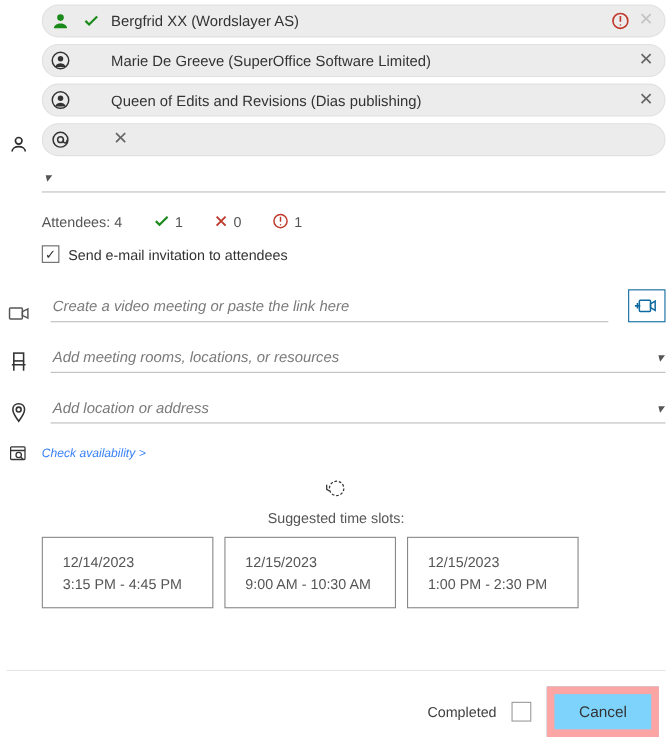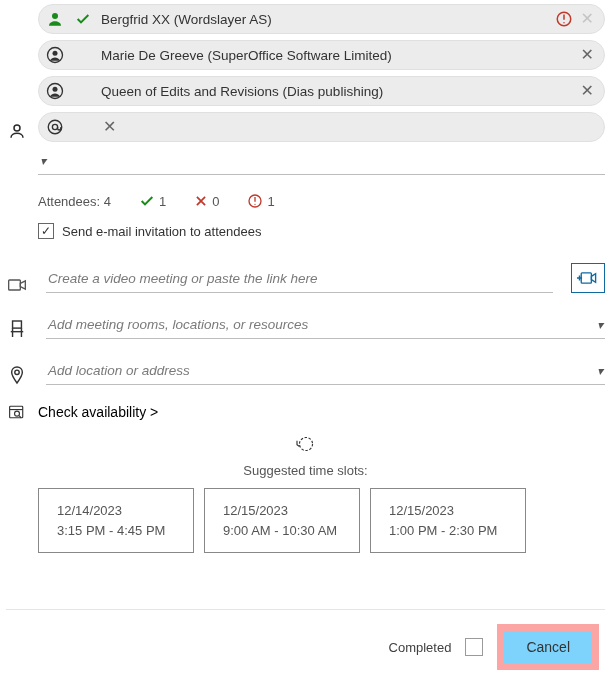--- a/index.html
+++ b/index.html
@@ -141,22 +141,23 @@
     justify-content: center;
     background: #fff;
   }
   .link-row {
     display: flex;
     align-items: center;
     gap: 10px;
     margin-bottom: 14px;
   }
   .link {
-    color: #000000;
-    font-size: 14px;
+    color: #3b82f6;
+    font-size: 11px;
+    font-style: italic;
   }
   .suggested-row {
     display: flex;
     align-items: center;
     gap: 10px;
     margin-bottom: 10px;
     color: #555;
     flex-direction: column;
   }
   .slots {

